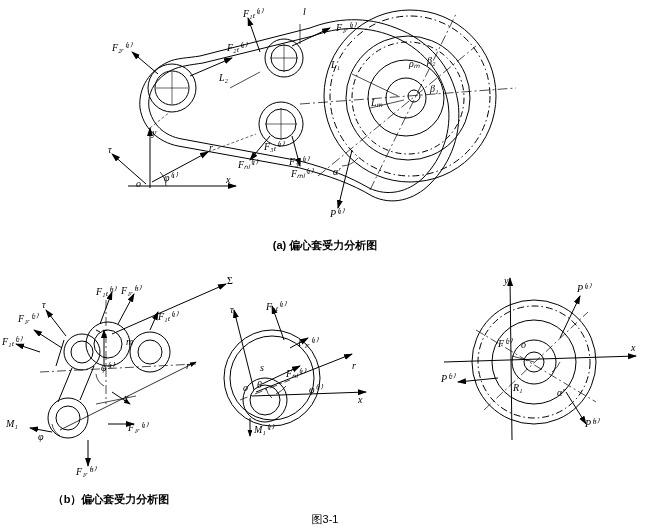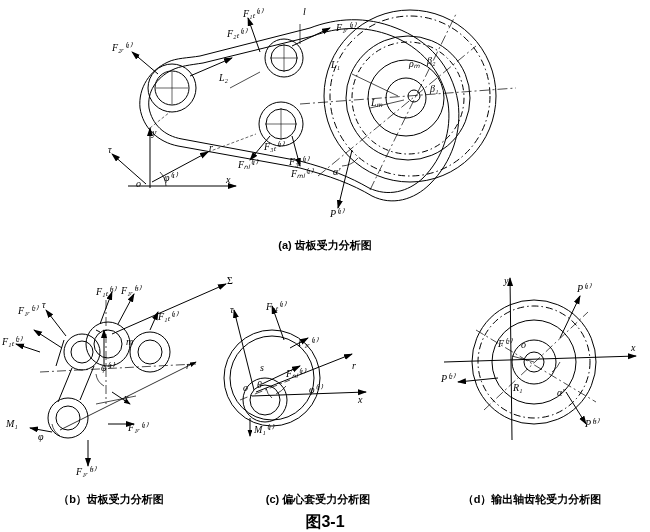--- a/index.html
+++ b/index.html
@@ -2,21 +2,21 @@
 <html><head>
 <meta charset="utf-8">
 <style>
   html,body{margin:0;padding:0;background:#fff;}
   body{width:650px;height:532px;position:relative;overflow:hidden;
        font-family:"Liberation Serif", serif;color:#000;}
   #sheet{position:absolute;left:0;top:0;width:650px;height:532px;}
   svg{position:absolute;left:0;top:0;}
   .cap{position:absolute;text-align:center;font-size:11px;font-weight:bold;
        font-family:"Liberation Sans", sans-serif;white-space:nowrap;}
-  .figno{position:absolute;text-align:center;font-size:16px;font-weight:bold;
+  .figno{position:absolute;text-align:center;font-size:11px;font-weight:normal;
        font-family:"Liberation Sans", sans-serif;}
   .lbl{position:absolute;font-size:10px;font-style:italic;
        font-family:"Liberation Serif", serif;white-space:nowrap;}
   .lbl.up{font-style:normal;}
 </style>
 </head>
 <body>
 
 <div id="sheet">
 
@@ -173,21 +173,21 @@
     <path d="M552,372 A24,24 0 0,0 560,362" stroke-width="0.7"></path>
   </g>
 
   </g>
 </svg>
 
 <div class="lbl" style="left:243px;top:6px">F₁ₜ⁽¹⁾</div>
 <div class="lbl" style="left:303px;top:6px">l</div>
 <div class="lbl" style="left:336px;top:20px">F₁ᵣ⁽¹⁾</div>
 <div class="lbl" style="left:112px;top:40px">F₂ᵣ⁽¹⁾</div>
-<div class="lbl" style="left:227px;top:26px">F₂ₜ⁽¹⁾</div>
+<div class="lbl" style="left:227px;top:40px">F₂ₜ⁽¹⁾</div>
 <div class="lbl" style="left:409px;top:56px">ρₘ</div>
 <div class="lbl" style="left:427px;top:55px">β₂</div>
 <div class="lbl" style="left:331px;top:59px">L₁</div>
 <div class="lbl" style="left:219px;top:72px">L₂</div>
 <div class="lbl" style="left:430px;top:83px">β₁</div>
 <div class="lbl" style="left:371px;top:95px">Lₘ</div>
 <div class="lbl" style="left:152px;top:127px">y</div>
 <div class="lbl" style="left:108px;top:144px">τ</div>
 <div class="lbl" style="left:209px;top:142px">r</div>
 <div class="lbl" style="left:264px;top:139px">F₃ₜ⁽¹⁾</div>
@@ -197,21 +197,21 @@
 <div class="lbl" style="left:226px;top:174px">x</div>
 <div class="lbl" style="left:238px;top:157px">Fₙₗ⁽¹⁾</div>
 <div class="lbl" style="left:291px;top:166px">Fₘₗ⁽¹⁾</div>
 <div class="lbl" style="left:333px;top:166px">α'</div>
 <div class="lbl" style="left:330px;top:206px">P⁽¹⁾</div>
 
 <div class="lbl up" style="left:227px;top:275px">Σ</div>
 <div class="lbl" style="left:42px;top:299px">τ</div>
 <div class="lbl" style="left:96px;top:284px">F₁ₜ⁽³⁾</div>
 <div class="lbl" style="left:121px;top:283px">F₁ᵣ⁽³⁾</div>
-<div class="lbl" style="left:18px;top:303px">F₁ᵣ⁽²⁾</div>
+<div class="lbl" style="left:18px;top:311px">F₁ᵣ⁽²⁾</div>
 <div class="lbl" style="left:158px;top:309px">F₁ₜ⁽¹⁾</div>
 <div class="lbl" style="left:2px;top:334px">F₁ₜ⁽²⁾</div>
 <div class="lbl" style="left:126px;top:336px">m</div>
 <div class="lbl" style="left:101px;top:360px">φ⁽¹⁾</div>
 <div class="lbl" style="left:186px;top:360px">r</div>
 <div class="lbl" style="left:124px;top:392px">x</div>
 <div class="lbl" style="left:6px;top:418px">M₁</div>
 <div class="lbl" style="left:38px;top:431px">φ</div>
 <div class="lbl" style="left:128px;top:420px">F₁ᵣ⁽¹⁾</div>
 <div class="lbl" style="left:76px;top:464px">F₁ᵣ⁽³⁾</div>
@@ -231,19 +231,17 @@
 <div class="lbl" style="left:504px;top:275px">y</div>
 <div class="lbl" style="left:577px;top:281px">P⁽¹⁾</div>
 <div class="lbl" style="left:498px;top:336px">F⁽²⁾</div>
 <div class="lbl" style="left:521px;top:339px">o</div>
 <div class="lbl" style="left:631px;top:342px">x</div>
 <div class="lbl" style="left:441px;top:371px">P⁽²⁾</div>
 <div class="lbl" style="left:513px;top:382px">R₁</div>
 <div class="lbl" style="left:557px;top:387px">α'</div>
 <div class="lbl" style="left:585px;top:416px">P⁽³⁾</div>
 
-<div class="cap" style="left:185px;top:238px;width:280px">(a) 齿板受力分析图</div>
-<div class="cap" style="left:6px;top:492px;width:210px">（b）齿板受力分析图</div>
-<div class="cap" style="left:218px;top:492px;width:200px">(c) 偏心套受力分析图</div>
-<div class="cap" style="left:418px;top:492px;width:228px">（d）输出轴齿轮受力分析图</div>
+<div class="cap" style="left:185px;top:238px;width:280px">(a) 偏心套受力分析图</div>
+<div class="cap" style="left:6px;top:492px;width:210px">（b）偏心套受力分析图</div>
 <div class="figno" style="left:275px;top:512px;width:100px">图3-1</div>
 
 </div>
 
 </body></html>

